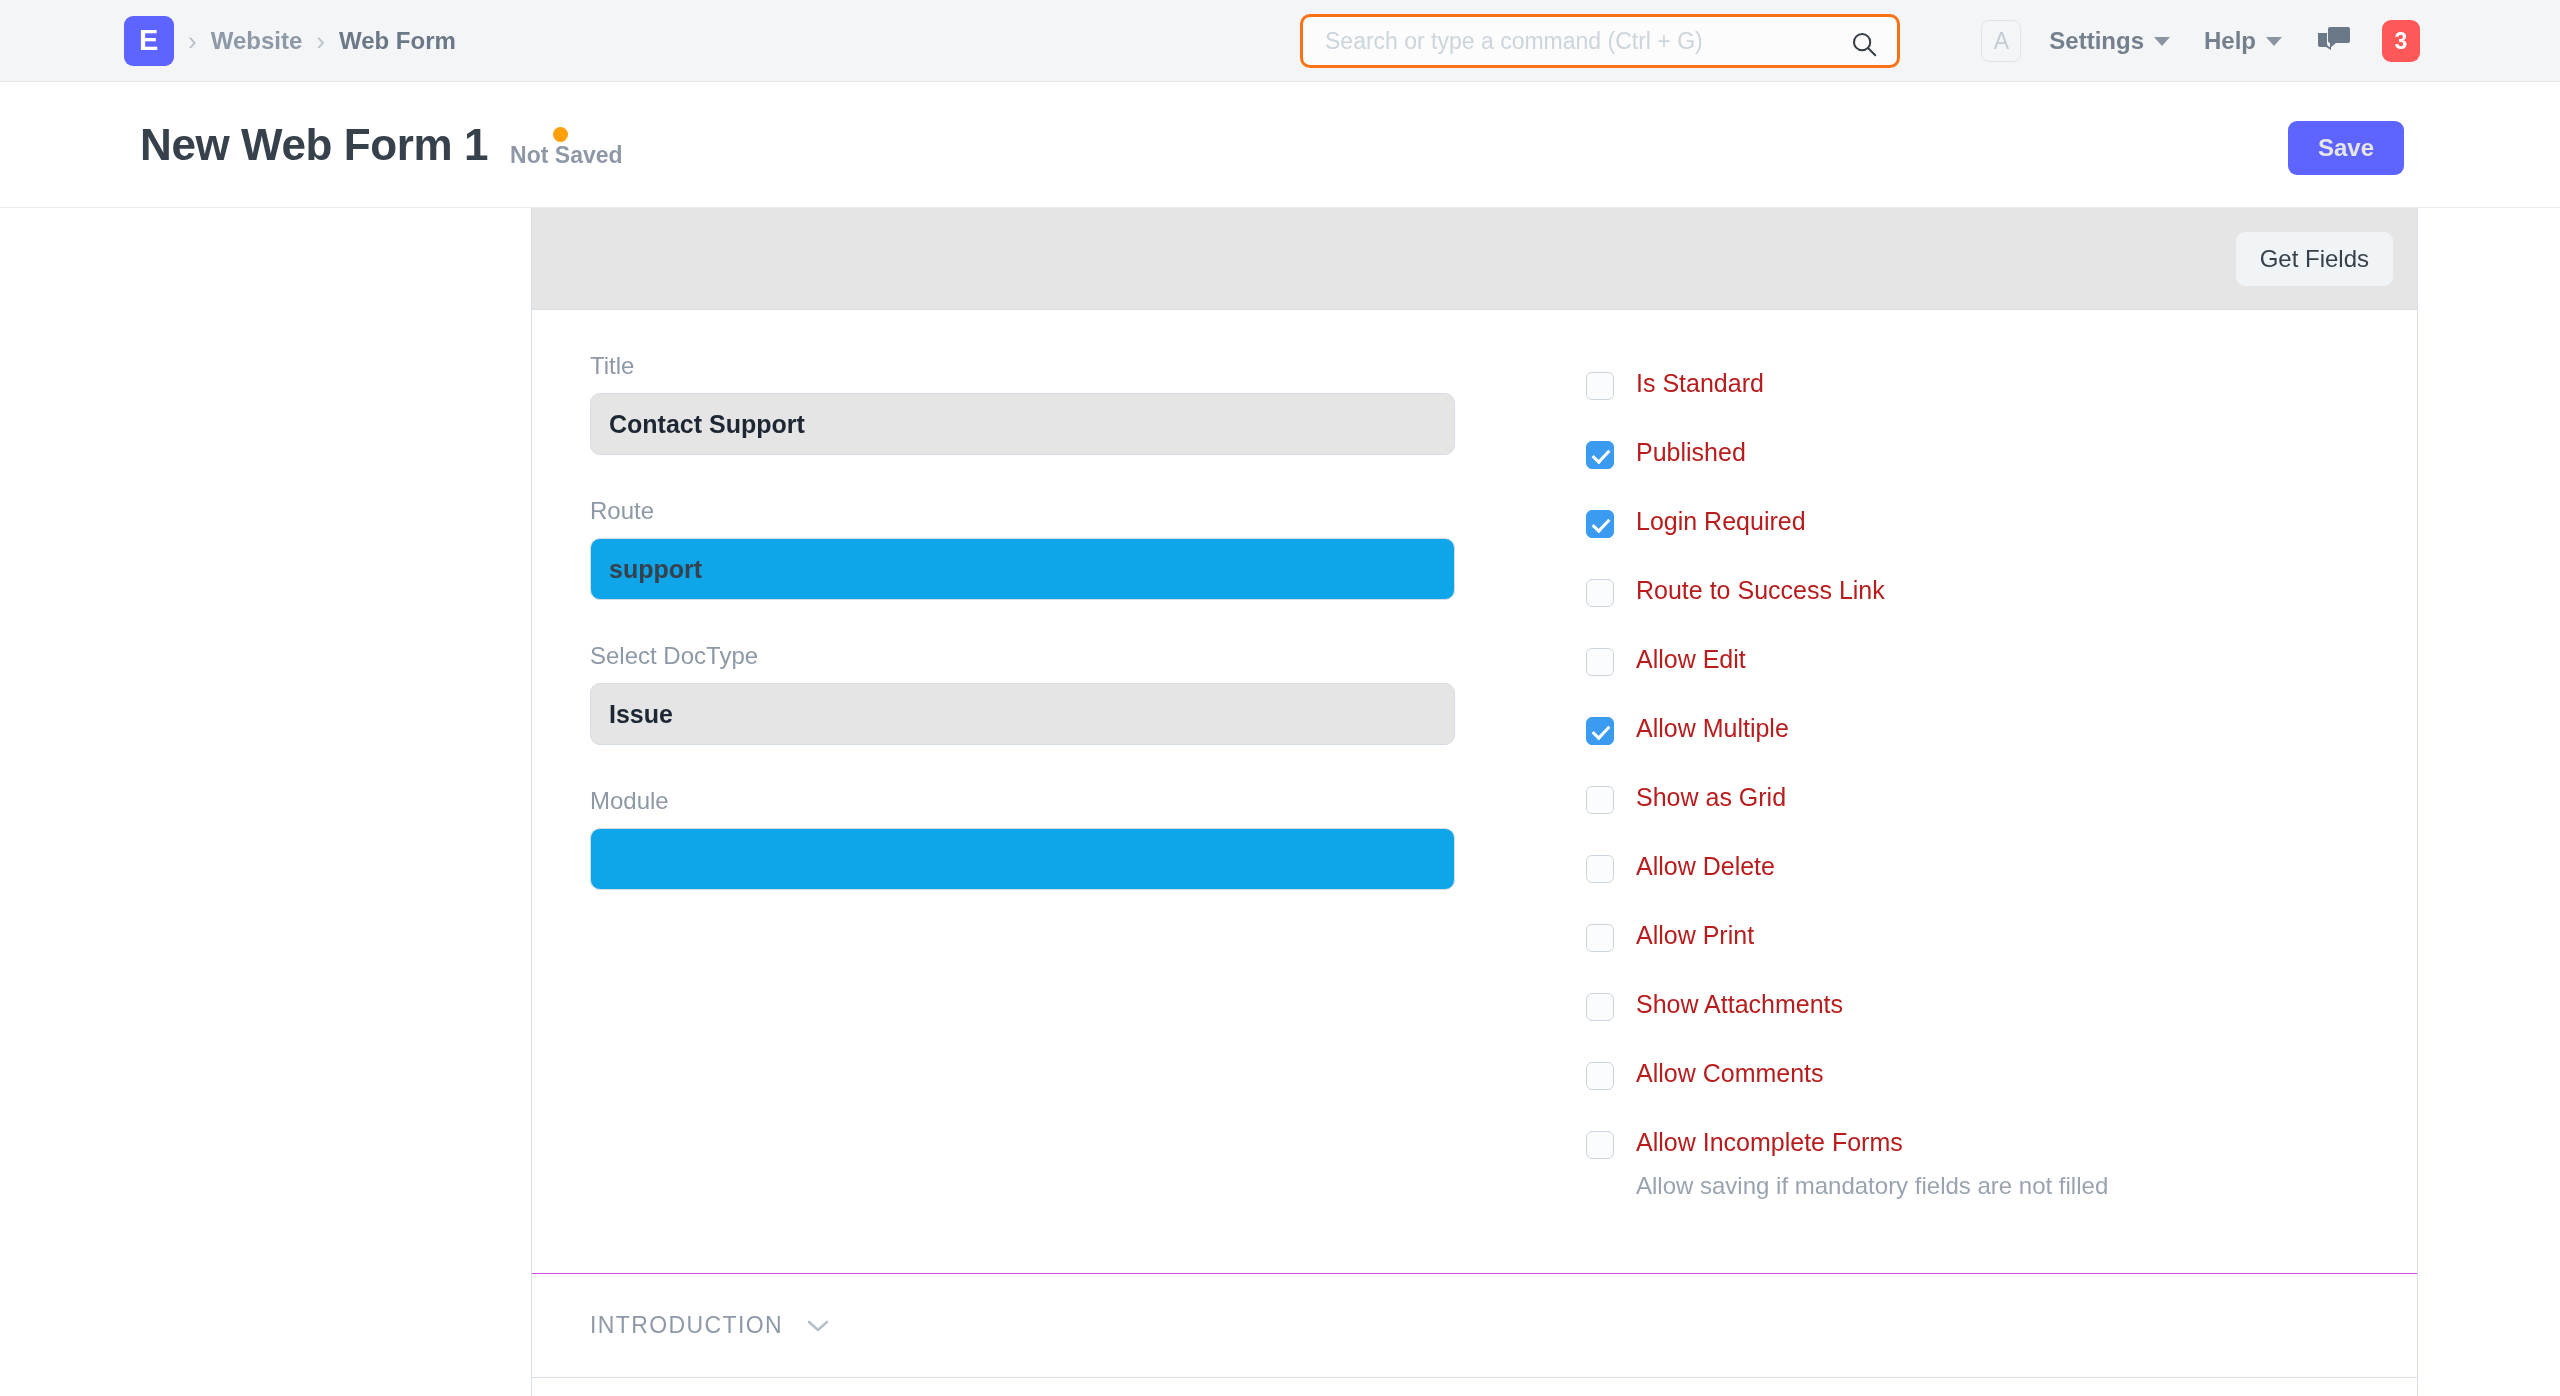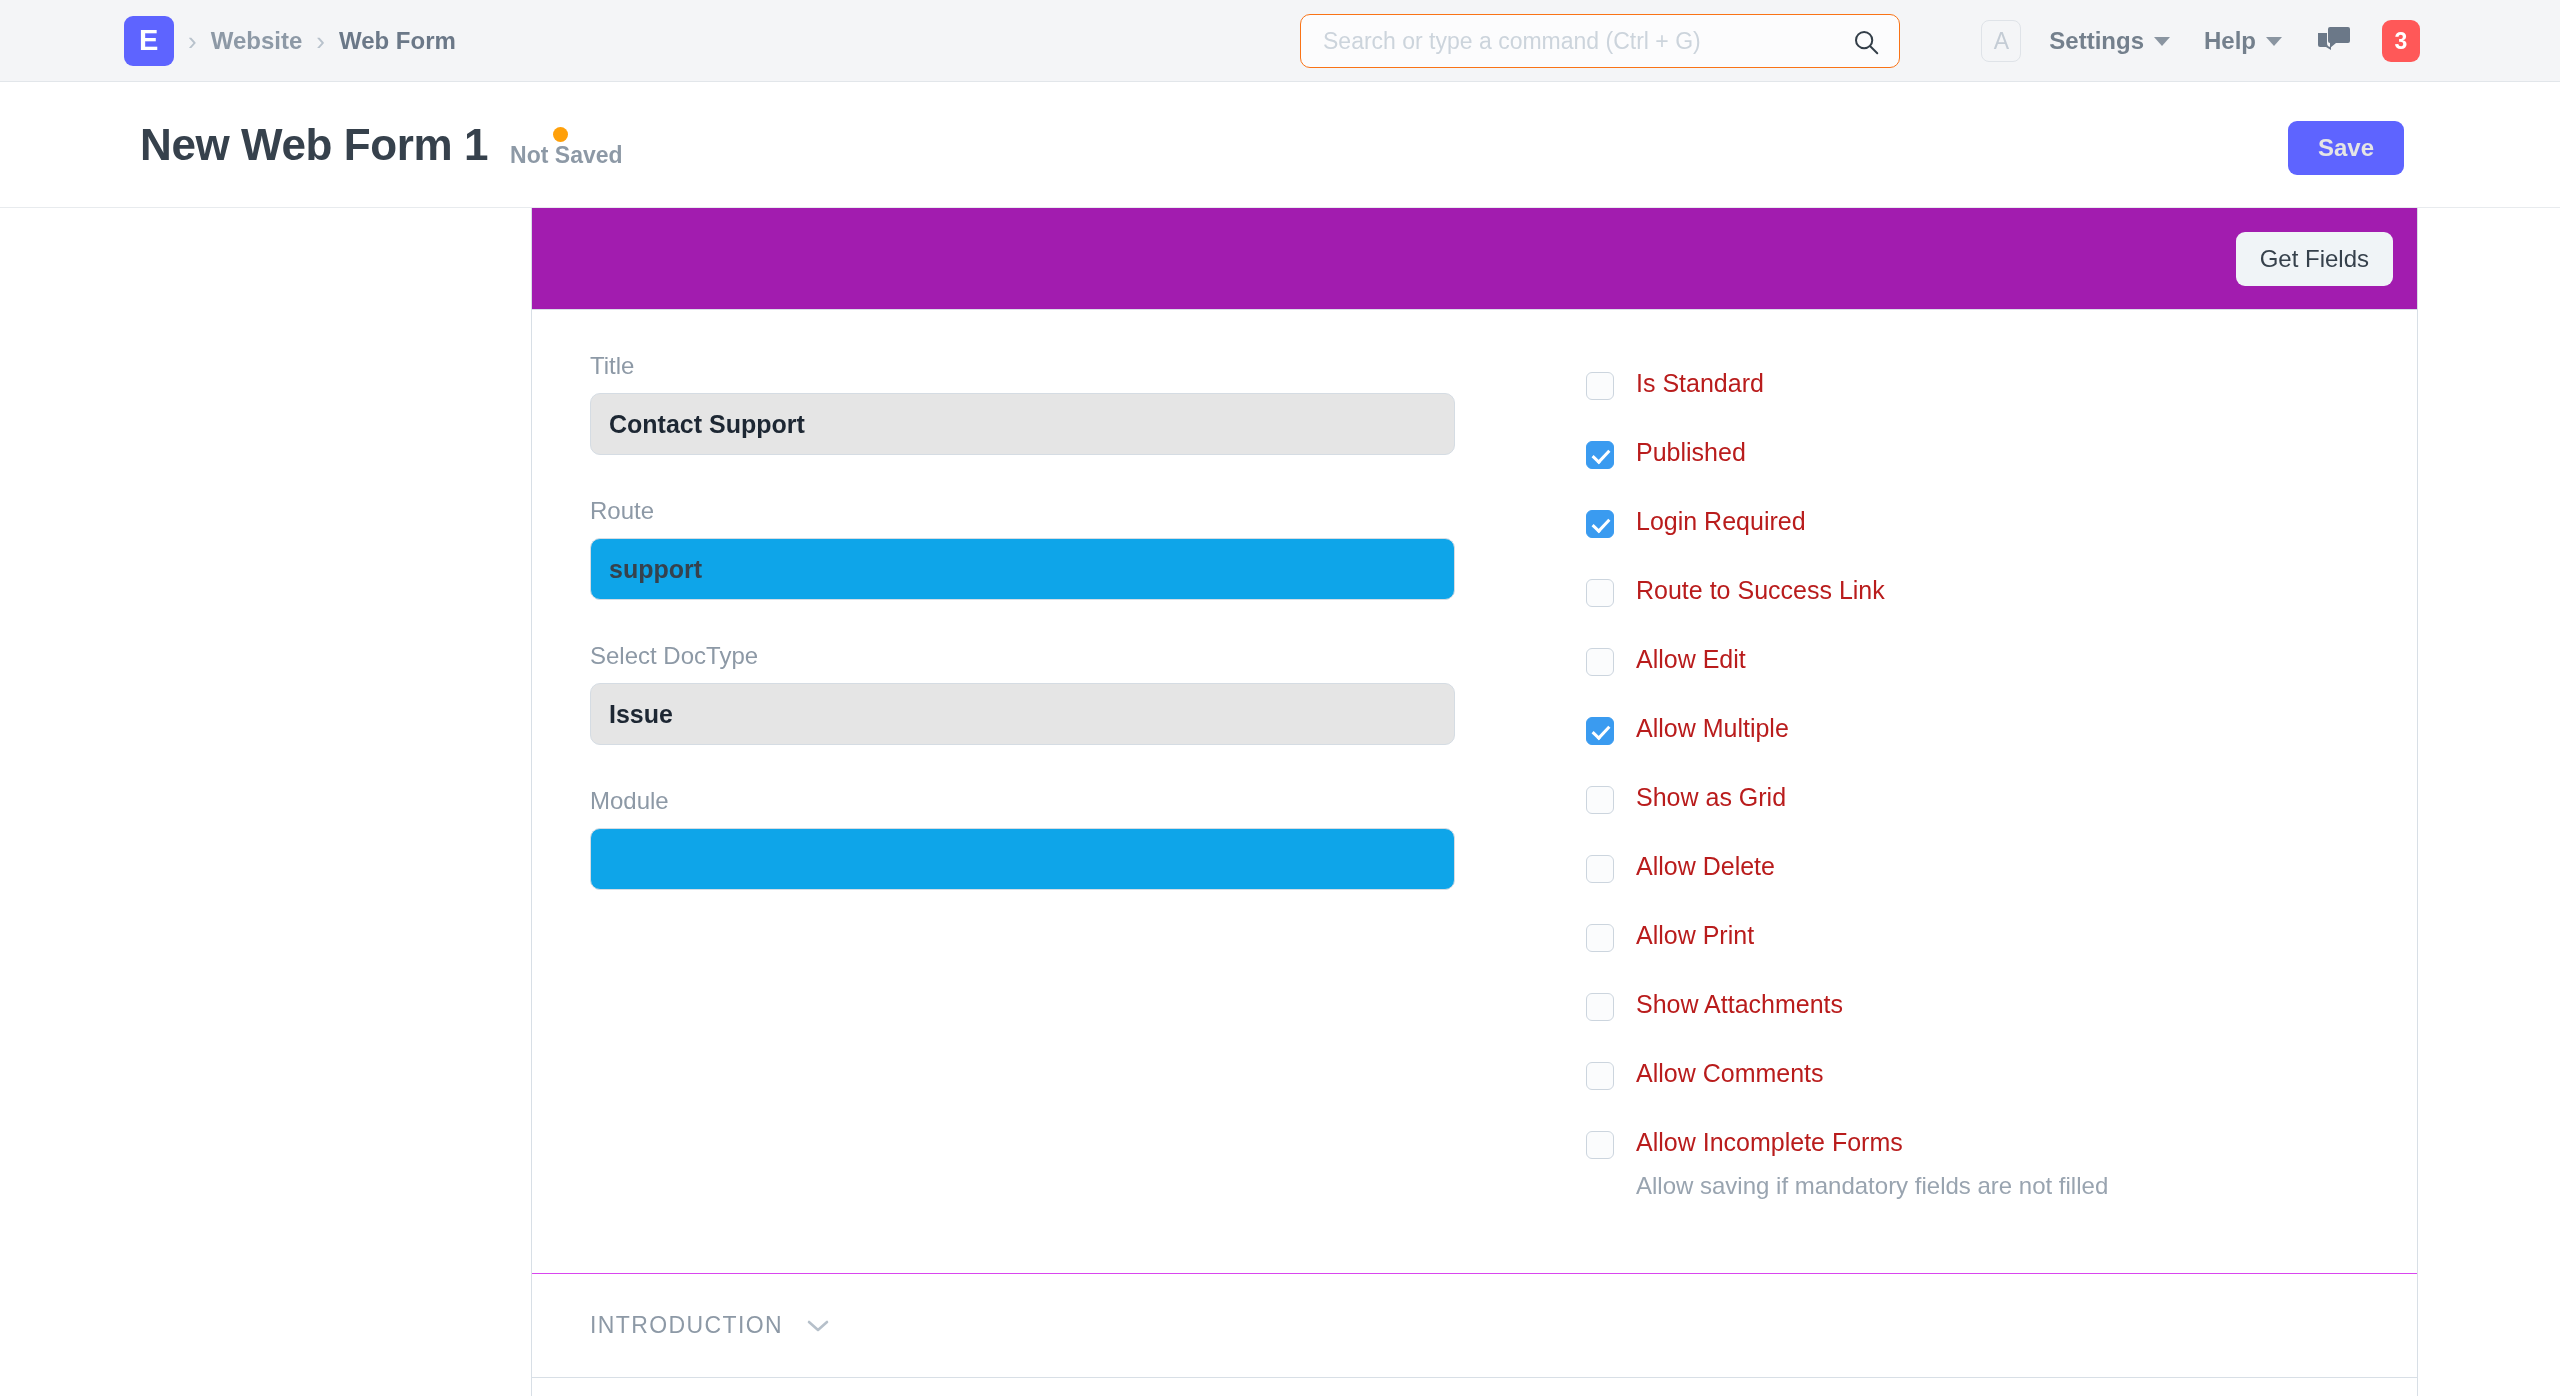--- a/index.html
+++ b/index.html
@@ -53,21 +53,21 @@
 
   .nav-center {
     position: absolute;
     left: 1300px;
     top: 14px;
   }
   .searchbox {
     width: 600px;
     height: 54px;
     background: #fcfcfd;
-    border: 1px solid #f97316;
+    border: 3px solid #f97316;
     border-radius: 10px;
     display: flex;
     align-items: center;
     padding: 0 22px;
     position: relative;
   }
   .searchbox input {
     border: none;
     outline: none;
     background: transparent;
@@ -185,21 +185,21 @@
     padding-left: 531px;
     padding-right: 142px;
     background: #ffffff;
   }
   .form-container {
     border-left: 1px solid #d8dfe6;
     border-right: 1px solid #d8dfe6;
     background: #ffffff;
   }
   .form-toolbar {
-    background: #a21caf;
+    background: #e5e5e5;
     border-bottom: 1px solid #d8dfe6;
     height: 102px;
     display: flex;
     align-items: center;
     justify-content: flex-end;
     padding-right: 24px;
   }
   .btn-getfields {
     background: #f0f4f7;
     color: #36414c;

